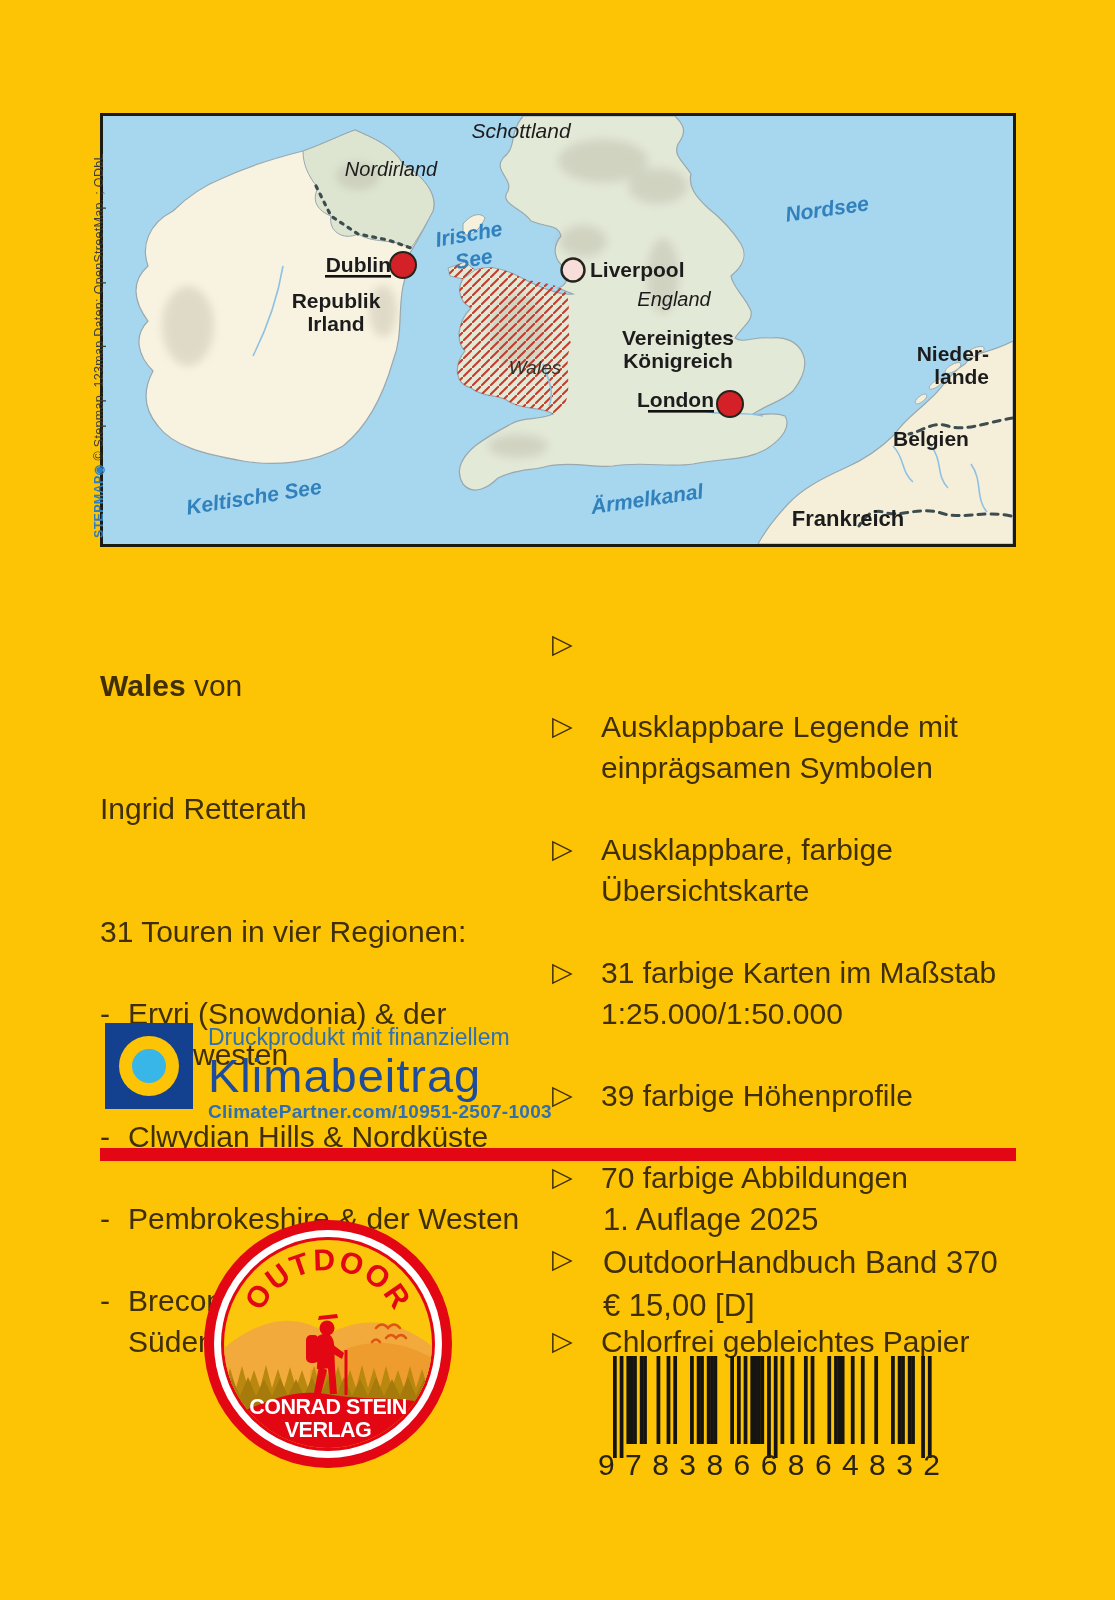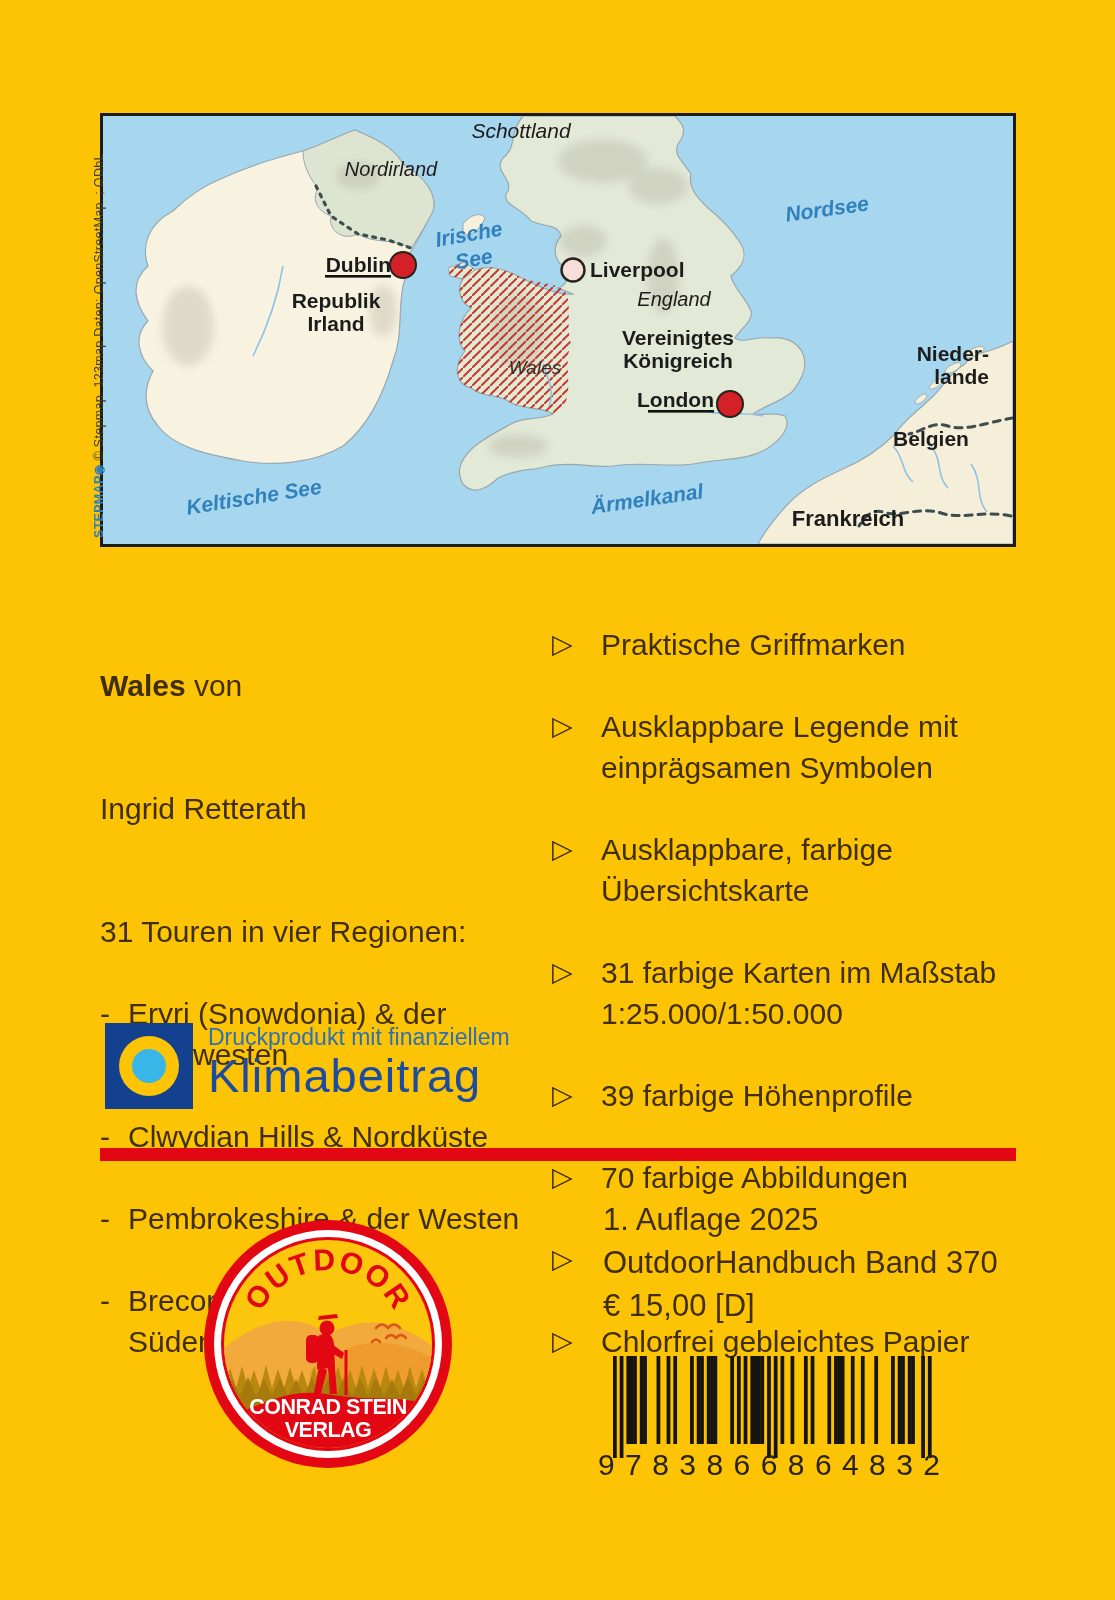--- a/index.html
+++ b/index.html
@@ -188,21 +188,20 @@
     <div class="list-row">
       <span class="dash">-</span>
       <span>Brecon Beacons &amp; der
 Süden</span>
     </div>
   </div>
 
   <div class="col col-right">
     <div class="feat-row">
       <span class="tri">▷</span>
-      <span>Praktische Griffmarken</span>
     </div>
     <div class="feat-row">
       <span class="tri">▷</span>
       <span>Ausklappbare Legende mit
 einprägsamen Symbolen</span>
     </div>
     <div class="feat-row">
       <span class="tri">▷</span>
       <span>Ausklappbare, farbige
 Übersichtskarte</span>
@@ -230,20 +229,21 @@
   </div>
 
   <div class="klima">
     <div class="klima-sq">
       <div class="ring"></div>
       <div class="core"></div>
     </div>
     <div class="klima-tx">
       <div class="klima-l1">Druckprodukt mit finanziellem</div>
       <div class="klima-brand">Klimabeitrag</div>
+      <div class="klima-url">ClimatePartner.com/10951-2507-1003</div>
     </div>
   </div>
 
   <div class="red-rule"></div>
 
   <div class="badge">
     <svg viewBox="0 0 256 256">
       <defs>
         <clipPath id="disc">
             <circle cx="128" cy="128" r="104"></circle>

